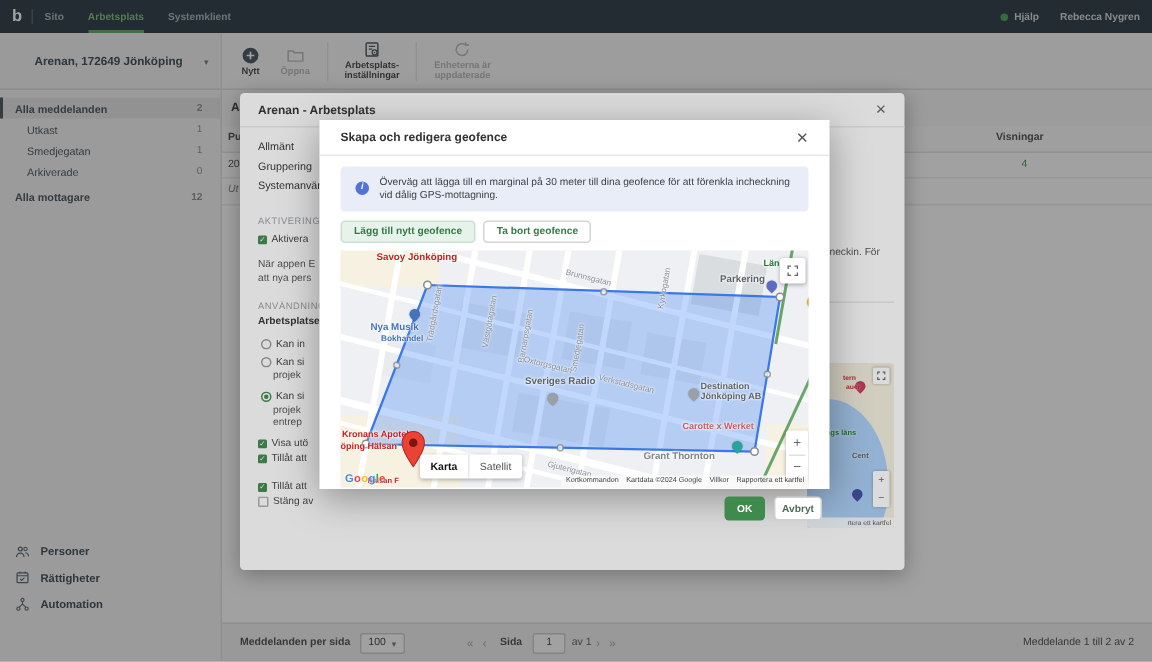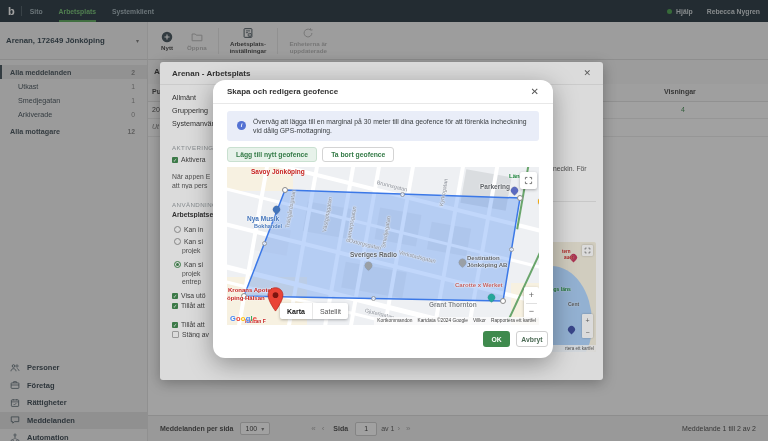--- a/index.html
+++ b/index.html
@@ -12,21 +12,21 @@
   .brand-sep{width:1px;height:10px;background:#48575f;margin-right:8px}
   .tb-tabs{display:flex;gap:16px;height:22px;align-items:center}
   .tb-tab{font-size:6.8px;font-weight:bold;color:#9fb0b8;height:22px;display:flex;align-items:center;box-sizing:border-box}
   .tb-tab.active{color:#6fc06f;border-bottom:2px solid #55a555;padding-top:2px}
   .tb-right{margin-left:auto;display:flex;align-items:center}
   .dot{width:5px;height:5px;border-radius:50%;background:#43a047;margin-right:4px}
   .tb-link{font-size:6.8px;font-weight:bold;color:#cfd6da}
   .tb-user{font-size:6.8px;font-weight:bold;color:#cfd6da;margin-left:14px}
 
   
-  .wp-select{position:absolute;left:0;top:22px;width:148px;height:38px;background:#f2f2f2;border-bottom:1px solid #d9d9d9;border-right:1px solid #e2e2e2;display:flex;align-items:center;padding:0 8px 0 6px;box-sizing:border-box;z-index:5}
+  .wp-select{position:absolute;left:0;top:22px;width:148px;height:38px;background:#f2f2f2;border-bottom:1px solid #d9d9d9;border-right:1px solid #e2e2e2;display:flex;align-items:center;padding:0 8px 0 23px;box-sizing:border-box;z-index:5}
   .wp-name{font-size:7.8px;font-weight:bold;color:#30414c;flex:1}
   .caret{font-size:6px;color:#777}
   .toolbar{position:absolute;left:148px;top:22px;right:0;height:38px;background:#f8f8f8;border-bottom:1px solid #ddd;display:flex;align-items:center;padding-left:6px;box-sizing:border-box;z-index:5}
   .tbtn{display:flex;flex-direction:column;align-items:center;gap:1px;padding:0 7px;color:#3c4a52}
   .tb-ic,.tb-ic svg{width:12px;height:12px;display:block}
   .tb-lb{font-size:6.2px;font-weight:bold;text-align:center;line-height:7px;color:#3c3c3c}
   .tbtn.disabled{color:#b3b3b3}
   .tbtn.disabled .tb-lb{color:#b3b3b3}
   .tb-sep{width:1px;height:26px;background:#e2e2e2;margin:0 4px}
 
@@ -92,21 +92,21 @@
   .mini{position:absolute;left:378px;top:180px;width:58px;height:110px;background:#f3eede;overflow:hidden;border-radius:2px}
   .mini-water{position:absolute;left:-20px;top:24px;width:74px;height:102px;background:#a9cdf4;border-radius:45% 55% 40% 40%}
   .mini-fs{position:absolute;right:3px;top:3px;width:11px;height:11px;background:#fff;border-radius:1px;box-shadow:0 0 2px rgba(0,0,0,.3);display:flex;align-items:center;justify-content:center}
   .mini-fs svg{width:7px;height:7px}
   .mini-zoom{position:absolute;right:3px;top:72px;width:11px;height:24px;background:#fff;border-radius:1px;box-shadow:0 0 2px rgba(0,0,0,.3);display:flex;flex-direction:column;align-items:center;justify-content:space-around;font-size:7px;color:#666;line-height:1}
   .mini-pin{position:absolute;width:7px;height:7px;border-radius:50% 50% 50% 0;transform:rotate(-45deg)}
   .mini-attr{position:absolute;left:0;right:0;bottom:0;height:7px;background:rgba(255,255,255,.85);font-size:4.5px;color:#555;text-align:right;padding-right:2px;line-height:7px}
   .mini-lbl{position:absolute;white-space:nowrap;font-weight:bold;text-shadow:0 0 2px #fff}
 
   
-  .modal{position:absolute;left:213px;top:80px;width:340px;height:278px;background:#fff;border-radius:12px;box-shadow:0 6px 24px rgba(0,0,0,.35);z-index:60}
+  .modal{position:absolute;left:213px;top:80px;width:340px;height:246px;background:#fff;border-radius:0;box-shadow:0 6px 24px rgba(0,0,0,.35);z-index:60}
   .mo-h{height:23px;border-bottom:1px solid #e8e8e8;display:flex;align-items:center;padding:0 14px}
   .mo-title{font-size:8px;font-weight:bold;color:#333;flex:1}
   .mo-close{font-size:10px;color:#555}
   .banner{position:absolute;left:14px;top:31px;width:312px;height:30px;background:#e9edf8;border-radius:3px}
   .banner-ic{position:absolute;left:10px;top:10px;width:9px;height:9px;border-radius:50%;background:#5472d3;color:#fff;font-size:6px;font-weight:bold;font-style:italic;text-align:center;line-height:9px}
   .banner-tx{position:absolute;left:26px;right:10px;top:5.5px;font-size:6.8px;line-height:9.5px;color:#3c4043}
   .gf-btns{position:absolute;left:14px;top:67px;display:flex;gap:5px}
   .gf-btn{height:15px;display:flex;align-items:center;padding:0 8px;border-radius:3px;font-size:6.8px;font-weight:bold;color:#337a46;box-sizing:border-box}
   .gf-btn.add{background:#e7f2ea;border:1px solid #c9e0d0}
   .gf-btn.rem{background:#fff;border:1px solid #d4d4d4}
@@ -242,42 +242,25 @@
               <path d="M1.6 13.2c0-2.3 1.8-4.1 4-4.1s4 1.8 4 4.1" fill="none" stroke="currentColor" stroke-width="1.3"></path>
               <circle cx="11.2" cy="4.8" r="1.8" fill="none" stroke="currentColor" stroke-width="1.1"></circle>
               <path d="M11 8.9c1.9.3 3.4 1.9 3.4 3.9" fill="none" stroke="currentColor" stroke-width="1.1"></path>
             </svg>
           </div>
           <div class="nav-lbl">Personer</div>
         </div>
         <div class="nav-row">
           <div class="nav-ic">
             <svg viewBox="0 0 16 16">
-              <rect x="1.8" y="4.6" width="12.4" height="8.8" rx="1" fill="none" stroke="currentColor" stroke-width="1.3"></rect>
-              <path d="M5.8 4.4V2.6h4.4v1.8M1.8 8h12.4" fill="none" stroke="currentColor" stroke-width="1.2"></path>
-            </svg>
-          </div>
-          <div class="nav-lbl">Företag</div>
-        </div>
-        <div class="nav-row">
-          <div class="nav-ic">
-            <svg viewBox="0 0 16 16">
               <rect x="2.2" y="3" width="11.6" height="10.4" rx="1" fill="none" stroke="currentColor" stroke-width="1.3"></rect>
               <path d="M2.2 6.2h11.6M5.2 1.6v2.2M10.8 1.6v2.2M5.5 9.5l1.6 1.6 3-3" fill="none" stroke="currentColor" stroke-width="1.1"></path>
             </svg>
           </div>
           <div class="nav-lbl">Rättigheter</div>
-        </div>
-        <div class="nav-row selected">
-          <div class="nav-ic">
-            <svg viewBox="0 0 16 16">
-              <path d="M2 3h12v7.6H7.4L4.4 13v-2.4H2z" fill="none" stroke="currentColor" stroke-width="1.3"></path>
-            </svg>
-          </div>
-          <div class="nav-lbl">Meddelanden</div>
         </div>
         <div class="nav-row">
           <div class="nav-ic">
             <svg viewBox="0 0 16 16">
               <circle cx="8" cy="3.2" r="1.7" fill="none" stroke="currentColor" stroke-width="1.2"></circle>
               <circle cx="3.6" cy="12.4" r="1.7" fill="none" stroke="currentColor" stroke-width="1.2"></circle>
               <circle cx="12.4" cy="12.4" r="1.7" fill="none" stroke="currentColor" stroke-width="1.2"></circle>
               <path d="M8 4.9v2.6M8 7.5l-3.4 3.4M8 7.5l3.4 3.4" fill="none" stroke="currentColor" stroke-width="1.1"></path>
             </svg>
           </div>

